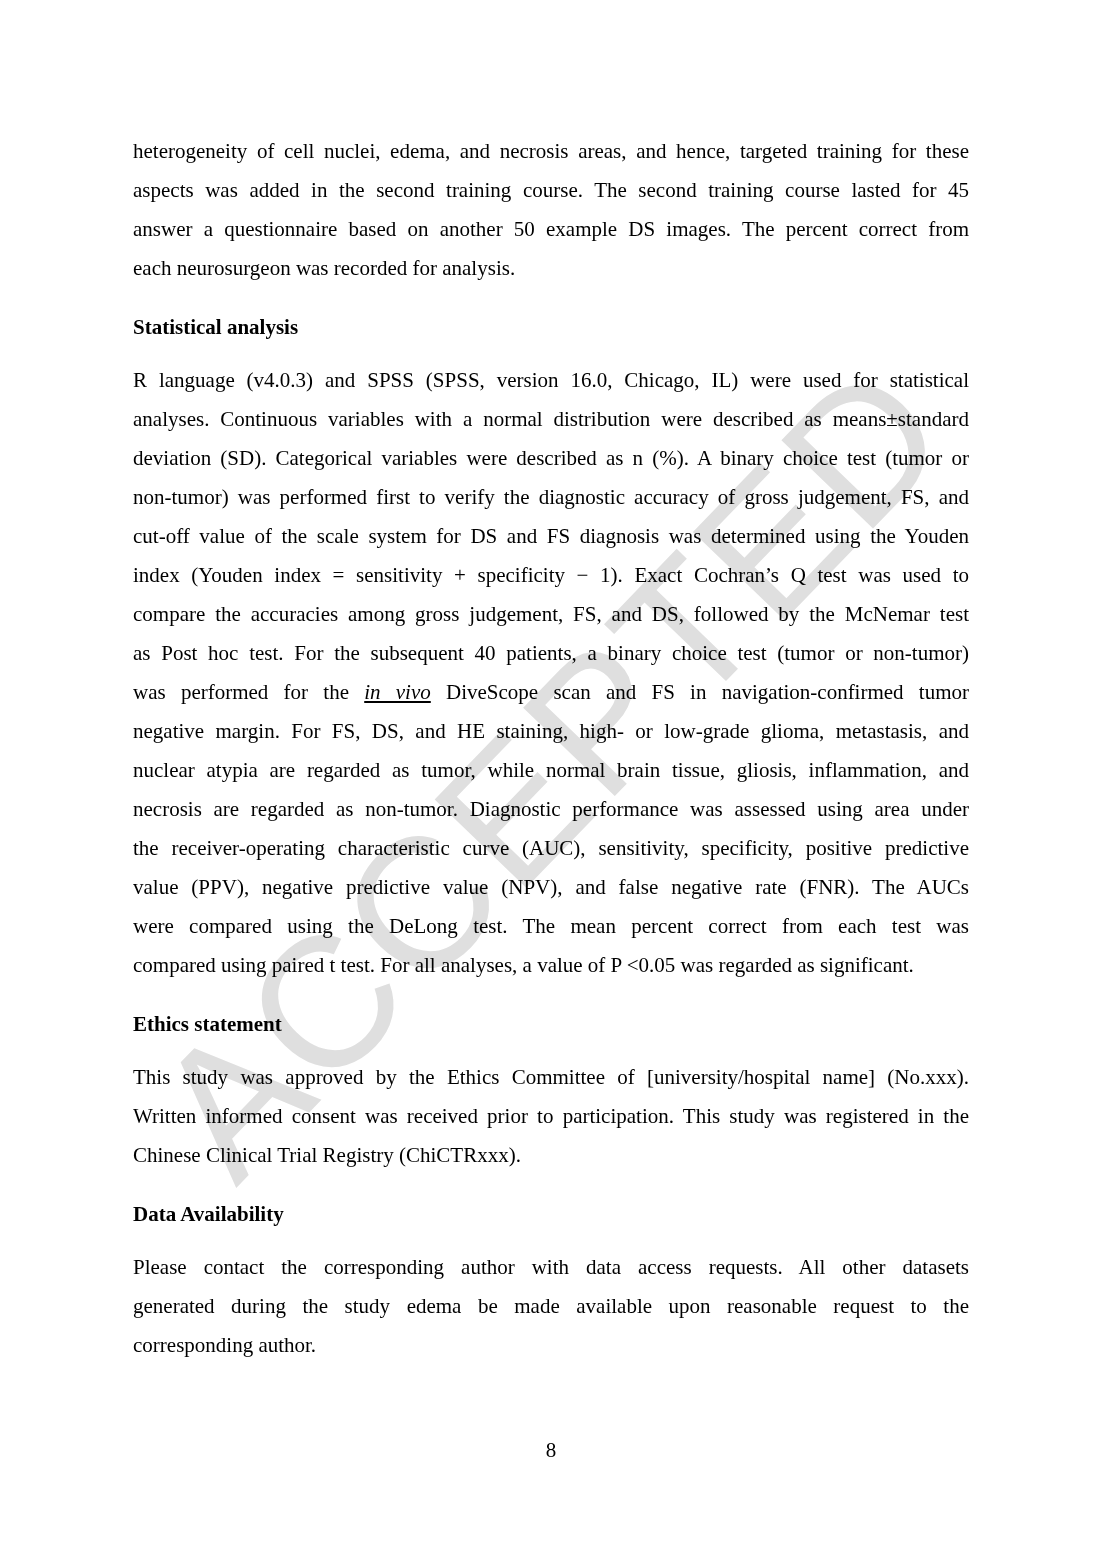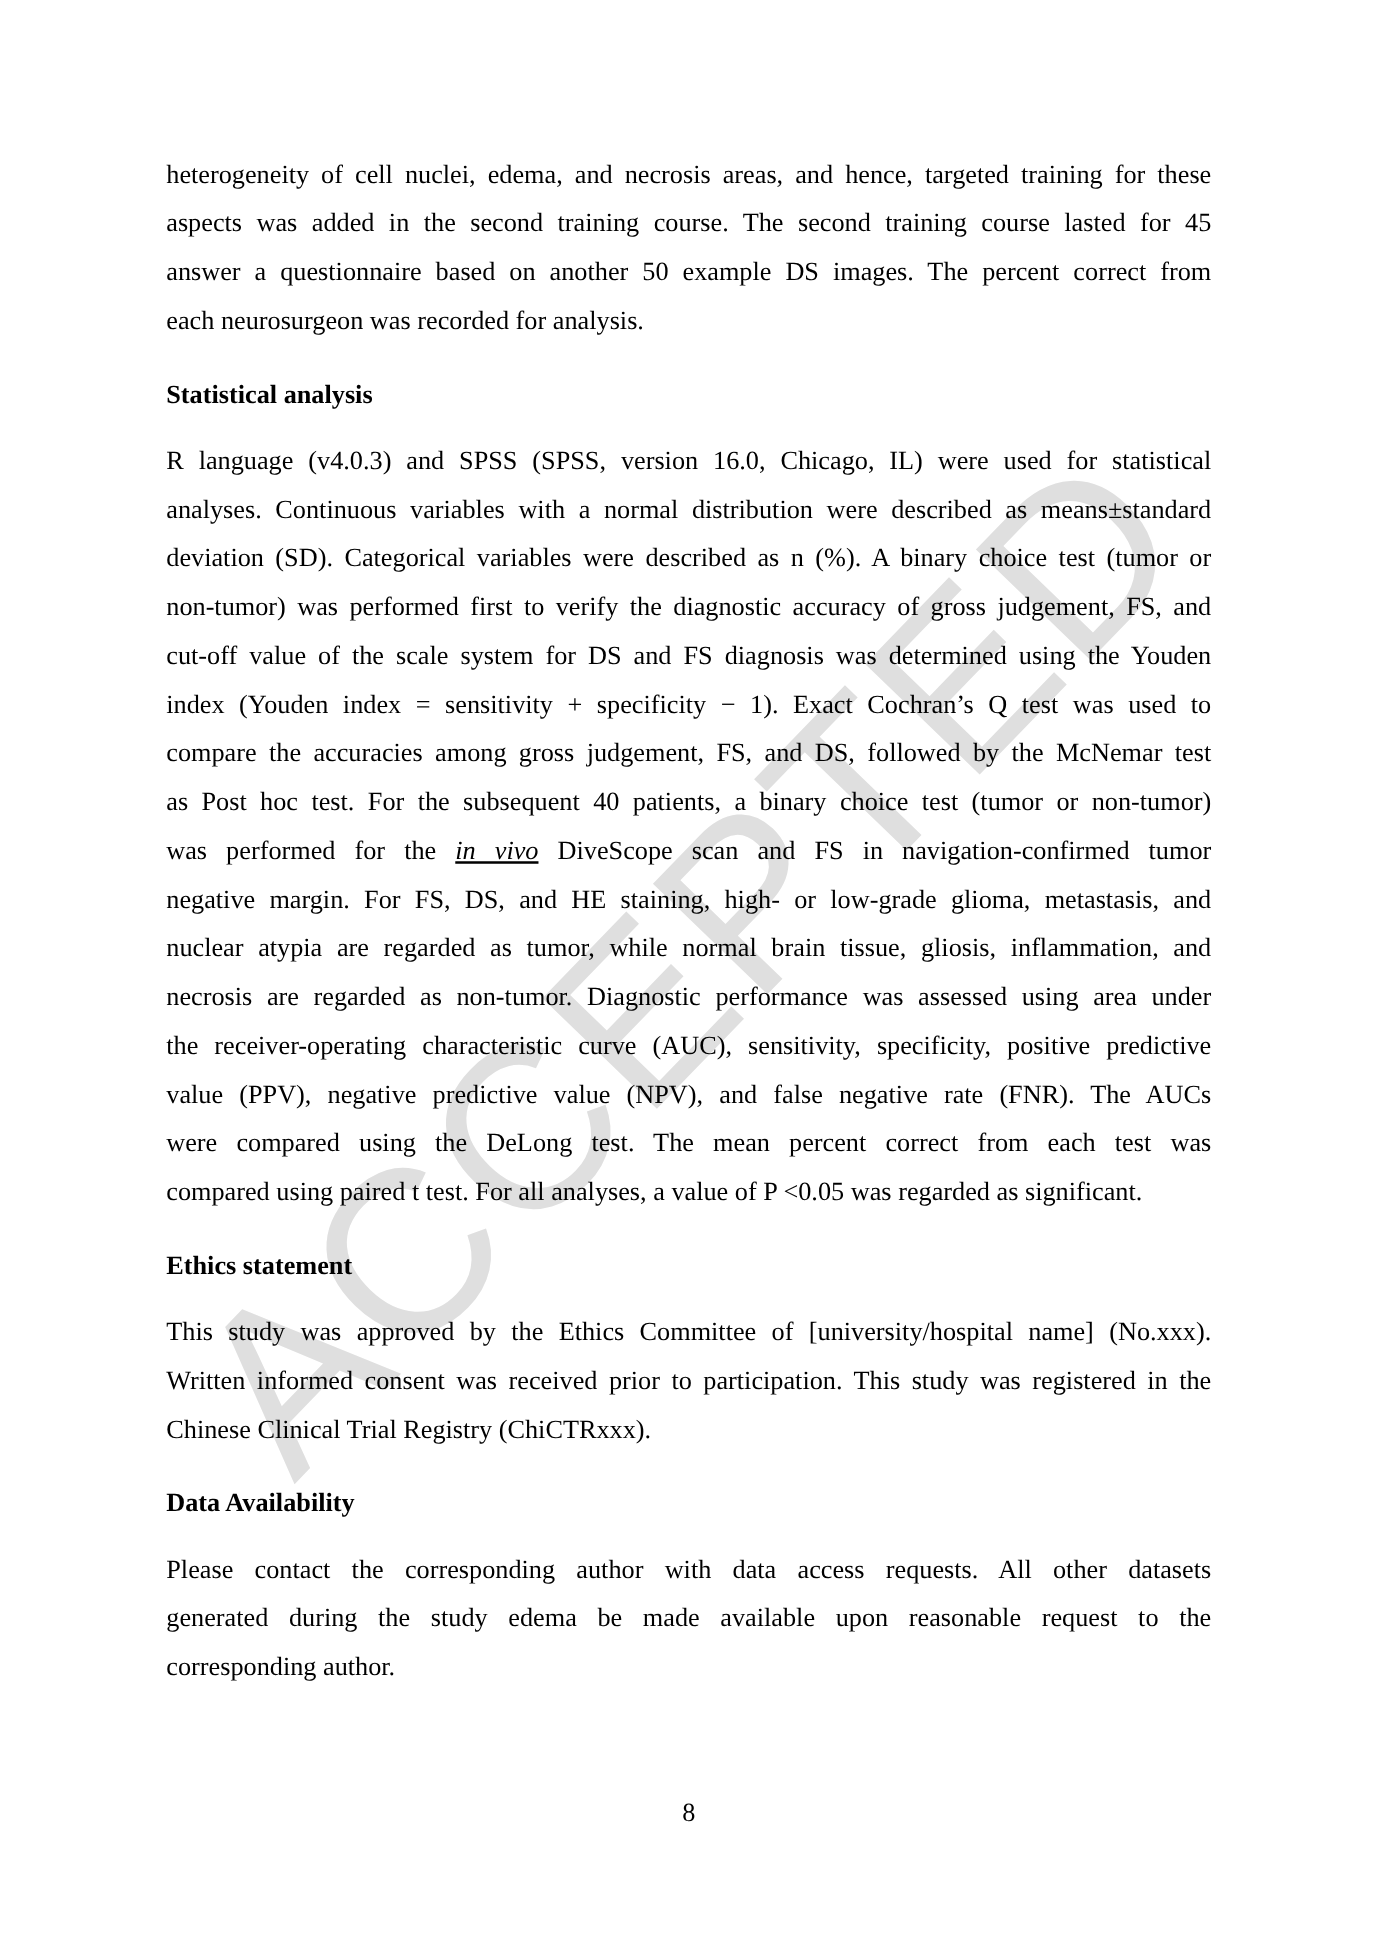--- a/index.html
+++ b/index.html
@@ -25,21 +25,21 @@
     font-size: 185px;
     letter-spacing: 4px;
     color: #dfdfdf;
     white-space: nowrap;
     z-index: 0;
     user-select: none;
   }
   .doc-body {
     position: absolute;
     left: 133px;
-    top: 120px;
+    top: 132px;
     width: 836px;
     z-index: 1;
     font-size: 21px;
   }
   .paragraph {
     margin: 0 0 4px 0;
   }
   .line {
     line-height: 39px;
     text-align: justify;

